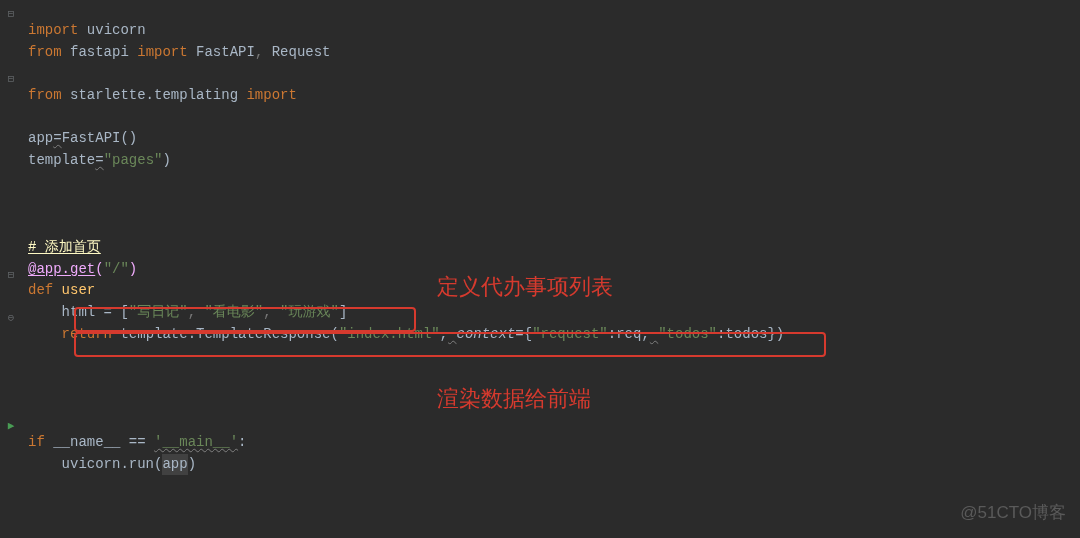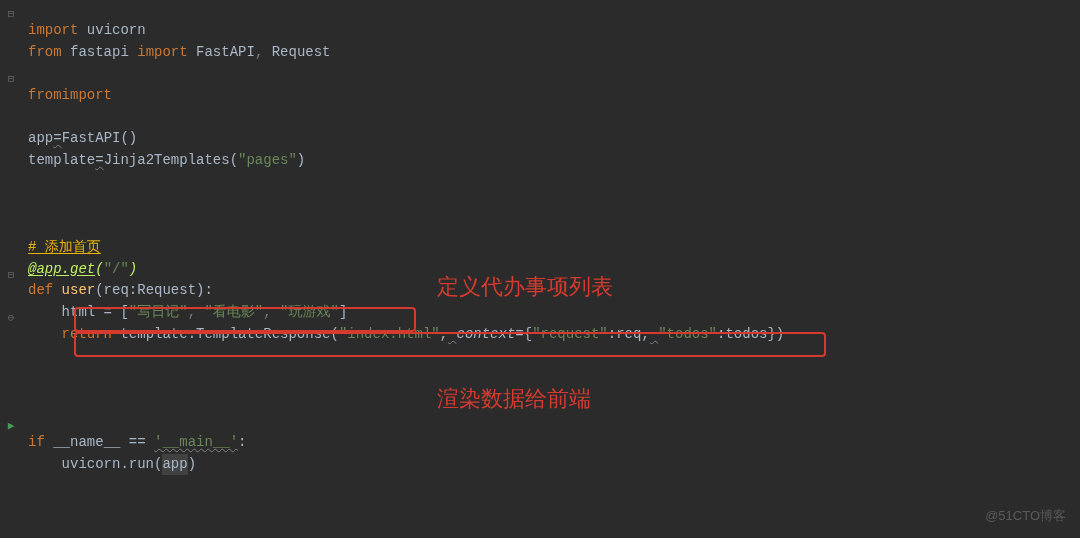--- a/index.html
+++ b/index.html
@@ -40,23 +40,23 @@
     .line {
       height: 21.7px;
       white-space: pre;
       color: #a9b7c6;
       position: relative;
       display: flex;
       align-items: center;
     }
     .kw { color: #cc7832; }
     .str { color: #6a8759; }
-    .com { color: #eab308; font-family: Liberation Mono, monospace; }
+    .com { color: #fef9c3; font-family: Liberation Mono, monospace; }
     .param { color: #a9b7c6; font-style: italic; }
-    .decorator { color: #bef264; font-style: italic; }
+    .decorator { color: #f0abfc; }
     .func { color: #ffc66d; }
     .squiggle {
       text-decoration: underline wavy #808080;
       text-decoration-thickness: 1px;
       text-underline-offset: 2px;
     }
     .highlight-box1 {
       position: absolute;
       border: 2.5px solid #d63a2e;
       border-radius: 4px;
@@ -69,21 +69,21 @@
       font-size: 22px;
       font-weight: 400;
       pointer-events: none;
     }
     .watermark {
       position: absolute;
       bottom: 12px;
       right: 14px;
       color: #5a5a5a;
       font-family: Arial, sans-serif;
-      font-size: 13px;
+      font-size: 17px;
       pointer-events: none;
     }
     .comma-space { color: #787878; }
   </style>
 </head>
 <body>
 
 <div class="editor">
   <div class="gutter">
     <div class="gutter-icon">⊟</div>
@@ -106,30 +106,30 @@
     <div class="gutter-icon"></div>
     <div class="gutter-icon"></div>
     <div class="gutter-icon" style="color:#499c54;">▶</div>
     <div class="gutter-icon"></div>
   </div>
 
   <div class="code-area">
     <div class="line"><span class="kw">import</span><span> uvicorn</span></div>
     <div class="line"><span class="kw">from</span><span> fastapi </span><span class="kw">import</span><span> FastAPI</span><span class="comma-space">, </span><span>Request</span></div>
     <div class="line"></div>
-    <div class="line"><span class="kw">from</span><span class="kw">import</span></div>
+    <div class="line"><span class="kw">from</span><span> starlette.templating </span><span class="kw">import</span></div>
     <div class="line"></div>
     <div class="line"><span>app</span><span class="squiggle">=</span><span>FastAPI()</span></div>
-    <div class="line"><span>template</span><span class="squiggle">=</span><span>Jinja2Templates(</span><span class="str">"pages"</span><span>)</span></div>
+    <div class="line"><span>template</span><span class="squiggle">=</span><span class="str">"pages"</span><span>)</span></div>
     <div class="line"></div>
     <div class="line"></div>
     <div class="line"></div>
     <div class="line"><span class="com" style="text-decoration:underline;text-underline-offset:2px;"># 添加首页</span></div>
     <div class="line"><span class="decorator" style="text-decoration:underline;text-underline-offset:2px;">@app.get</span><span class="decorator">(</span><span class="str">"/"</span><span class="decorator">)</span></div>
-    <div class="line"><span class="kw">def </span><span class="func">user</span><span>(req:Request):</span></div>
+    <div class="line"><span class="kw">def </span><span class="func">user</span></div>
     <div class="line"><span>    </span><span>html = [</span><span class="str">"写日记"</span><span class="comma-space">, </span><span class="str">"看电影"</span><span class="comma-space">, </span><span class="str">"玩游戏"</span><span>]</span></div>
     <div class="line"><span>    </span><span class="kw">return</span><span> </span><span>template.TemplateResponse(</span><span class="str">"index.html"</span><span>,</span><span class="squiggle"> </span><span class="param">context</span><span>={</span><span class="str">"request"</span><span>:</span><span>req</span><span>,</span><span class="squiggle"> </span><span class="str">"todos"</span><span>:</span><span>todos})</span></div>
     <div class="line"></div>
     <div class="line"></div>
     <div class="line"></div>
     <div class="line"></div>
     <div class="line"><span class="kw">if </span><span>__name__</span><span> == </span><span class="str squiggle">'__main__'</span><span>:</span></div>
     <div class="line"><span>    </span><span>uvicorn.run(</span><span style="background:#414141;">app</span><span>)</span></div>
 
     <div class="highlight-box1" style="left:52px; top:307px; width:342px; height:25px;"></div>

